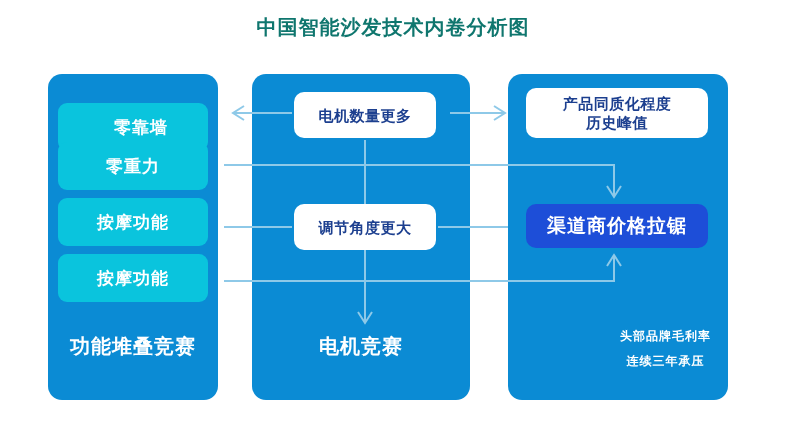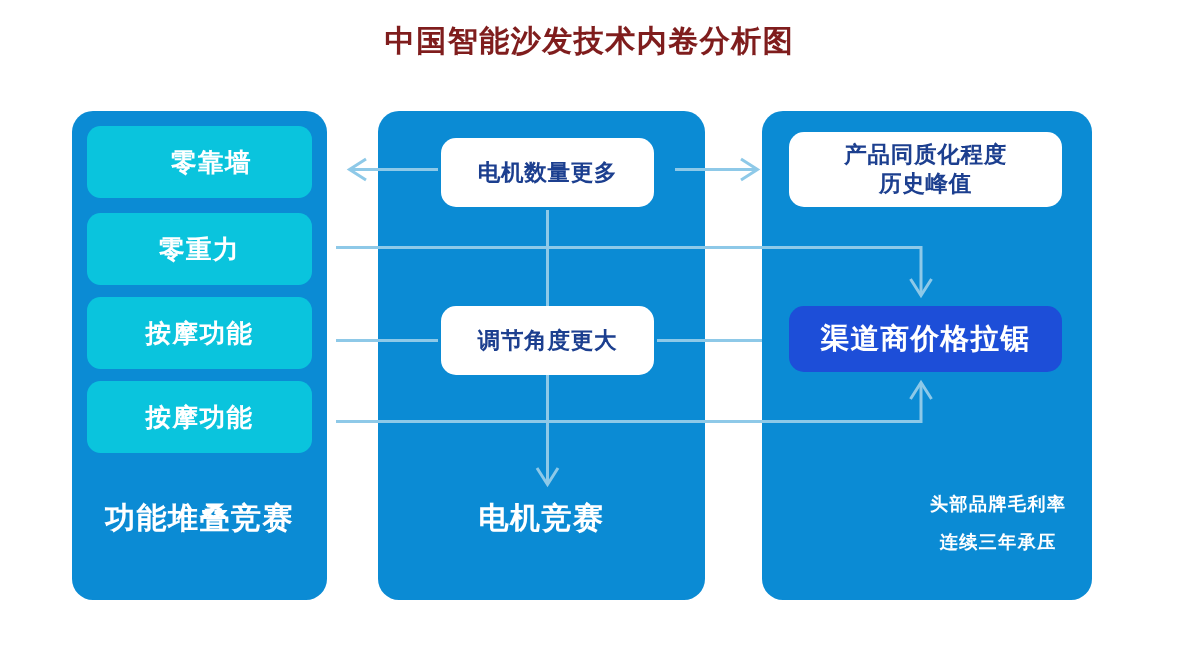--- a/index.html
+++ b/index.html
@@ -9,21 +9,21 @@
     font-family:"Liberation Sans","DejaVu Sans",sans-serif;
     overflow:hidden;
   }
   #stage{position:relative;width:786px;height:438px;}
 
   
   .title{
     position:absolute;left:0;top:14px;width:786px;
     text-align:center;
     font-size:20px;font-weight:bold;
-    color:#7f1d1d;
+    color:#0f766e;
     letter-spacing:1px;
   }
 
   
   .panel{
     position:absolute;
     background:#0b8bd4;
     border-radius:14px;
   }
   #panel-left  {left:48px; top:74px; width:170px; height:326px;}
@@ -34,21 +34,21 @@
   .chip{
     position:absolute;
     left:58px;width:150px;height:48px;
     background:#0ac4dd;
     border-radius:9px;
     display:flex;align-items:center;justify-content:center;
     color:#ffffff;font-size:17px;font-weight:bold;
     letter-spacing:1px;
     box-sizing:border-box;
   }
-  #chip-0{top:84px;padding-left:16px;}
+  #chip-0{top:103px;padding-left:16px;}
   #chip-1{top:142px;}
   #chip-2{top:198px;}
   #chip-3{top:254px;}
 
   
   .wbox{
     position:absolute;
     background:#ffffff;
     border-radius:10px;
     display:flex;align-items:center;justify-content:center;

